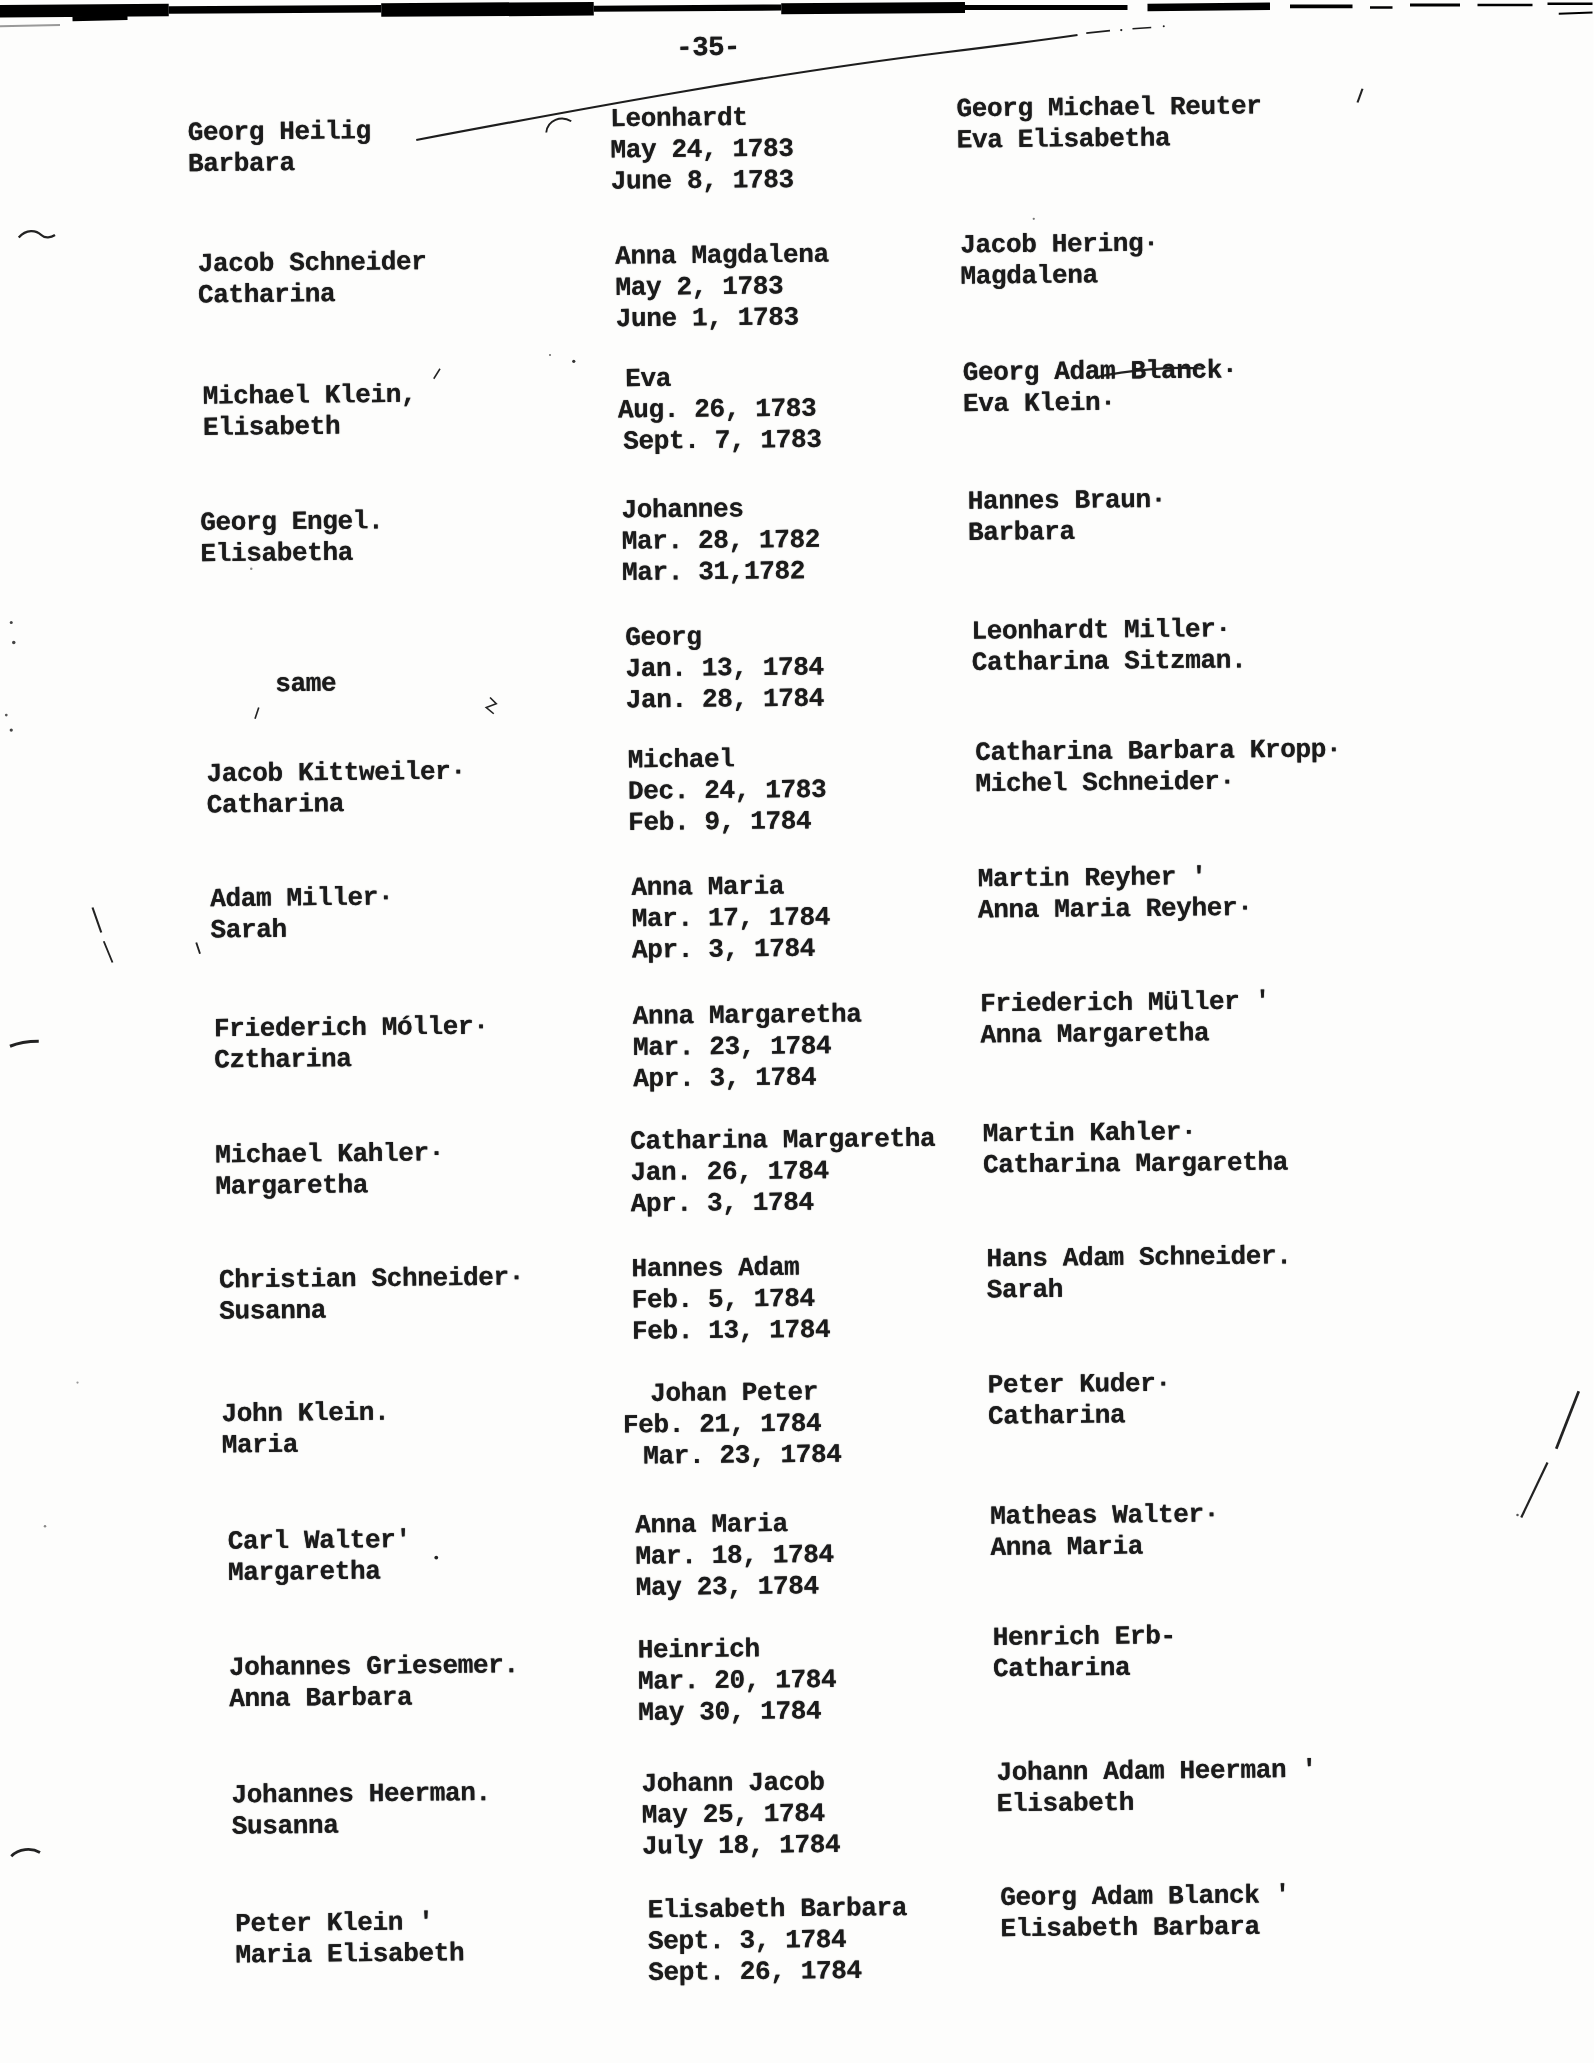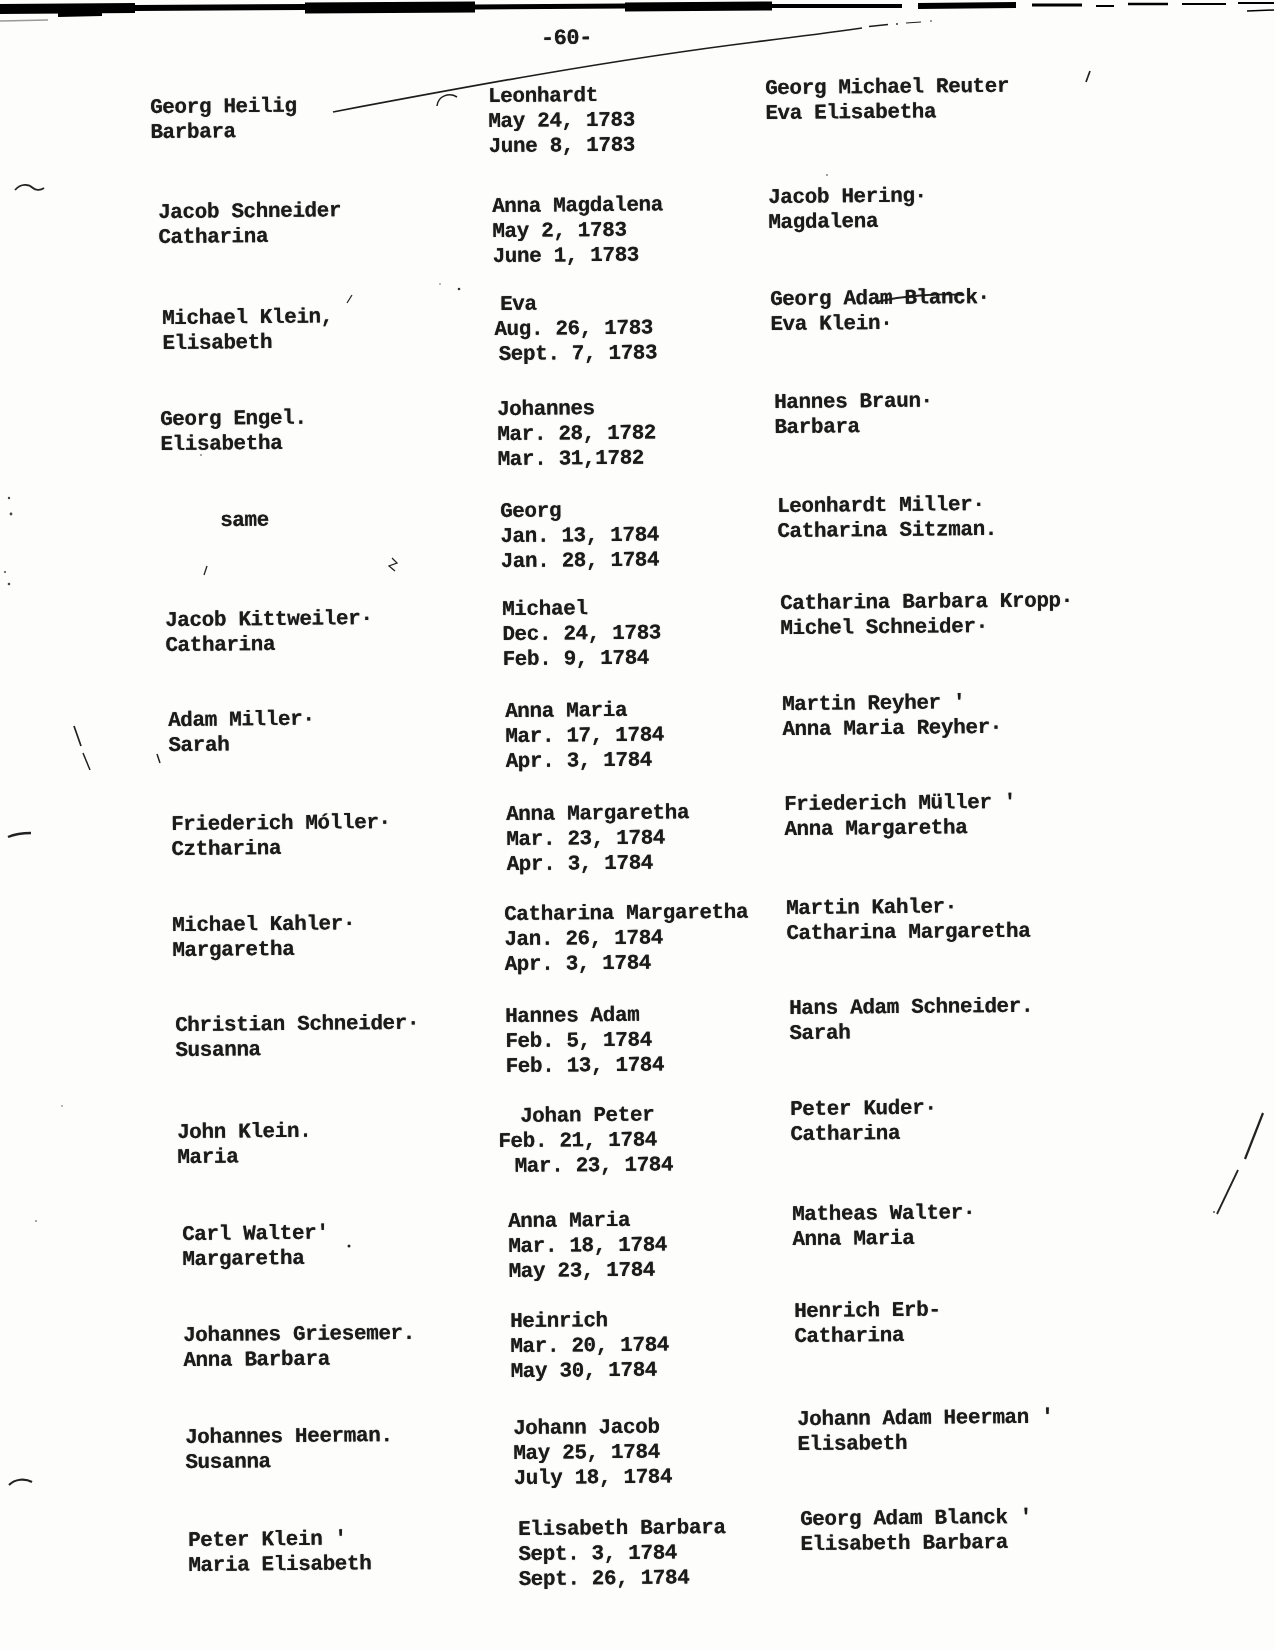--- a/index.html
+++ b/index.html
@@ -103,21 +103,21 @@
       <line x1="1217" y1="1214" x2="1238" y2="1170" stroke-width="1.8"></line>
       <circle cx="1214" cy="1212" r="1" fill="#555" stroke="none"></circle>
 
       <circle cx="36" cy="1221" r="1" fill="#888" stroke="none"></circle>
       <circle cx="62" cy="1106" r="0.9" fill="#999" stroke="none"></circle>
       <circle cx="201" cy="455" r="1" fill="#888" stroke="none"></circle>
       <circle cx="827" cy="175" r="0.9" fill="#777" stroke="none"></circle>
     </g>
   </svg>
 
-  <div class="page-number">-60-</div>
+  <div class="page-number">-35-</div>
 
   <div id="records-root">
       <div class="record">
         <div class="cell" style="left: 150px; top: 95px;"><div class="tline">Georg Heilig</div><div class="tline">Barbara</div></div>
         <div class="cell" style="left: 488px; top: 84px;"><div class="tline">Leonhardt</div><div class="tline">May 24, 1783</div><div class="tline">June 8, 1783</div></div>
         <div class="cell" style="left: 765px; top: 76px;"><div class="tline">Georg Michael Reuter</div><div class="tline">Eva Elisabetha</div></div>
       </div>
       <div class="record">
         <div class="cell" style="left: 158px; top: 200px;"><div class="tline">Jacob Schneider</div><div class="tline">Catharina</div></div>
         <div class="cell" style="left: 492px; top: 194px;"><div class="tline">Anna Magdalena</div><div class="tline">May 2, 1783</div><div class="tline">June 1, 1783</div></div>
@@ -127,21 +127,21 @@
         <div class="cell" style="left: 162px; top: 306px;"><div class="tline">Michael Klein,</div><div class="tline">Elisabeth</div></div>
         <div class="cell" style="left: 494px; top: 292px;"><div class="tline" style="margin-left: 6px;">Eva</div><div class="tline">Aug. 26, 1783</div><div class="tline" style="margin-left: 4px;">Sept. 7, 1783</div></div>
         <div class="cell" style="left: 770px; top: 287px;"><div class="tline">Georg Adam Blanck·</div><div class="tline">Eva Klein·</div></div>
       </div>
       <div class="record">
         <div class="cell" style="left: 160px; top: 407px;"><div class="tline">Georg Engel.</div><div class="tline">Elisabetha</div></div>
         <div class="cell" style="left: 497px; top: 397px;"><div class="tline">Johannes</div><div class="tline">Mar. 28, 1782</div><div class="tline">Mar. 31,1782</div></div>
         <div class="cell" style="left: 774px; top: 390px;"><div class="tline">Hannes Braun·</div><div class="tline">Barbara</div></div>
       </div>
       <div class="record">
-        <div class="cell" style="left: 220px; top: 508px;"><div class="tline">same</div></div>
+        <div class="cell" style="left: 220px; top: 536px;"><div class="tline">same</div></div>
         <div class="cell" style="left: 500px; top: 499px;"><div class="tline">Georg</div><div class="tline">Jan. 13, 1784</div><div class="tline">Jan. 28, 1784</div></div>
         <div class="cell" style="left: 777px; top: 494px;"><div class="tline">Leonhardt Miller·</div><div class="tline">Catharina Sitzman.</div></div>
       </div>
       <div class="record">
         <div class="cell" style="left: 165px; top: 608px;"><div class="tline">Jacob Kittweiler·</div><div class="tline">Catharina</div></div>
         <div class="cell" style="left: 502px; top: 597px;"><div class="tline">Michael</div><div class="tline">Dec. 24, 1783</div><div class="tline">Feb. 9, 1784</div></div>
         <div class="cell" style="left: 780px; top: 591px;"><div class="tline">Catharina Barbara Kropp·</div><div class="tline">Michel Schneider·</div></div>
       </div>
       <div class="record">
         <div class="cell" style="left: 168px; top: 708px;"><div class="tline">Adam Miller·</div><div class="tline">Sarah</div></div>

